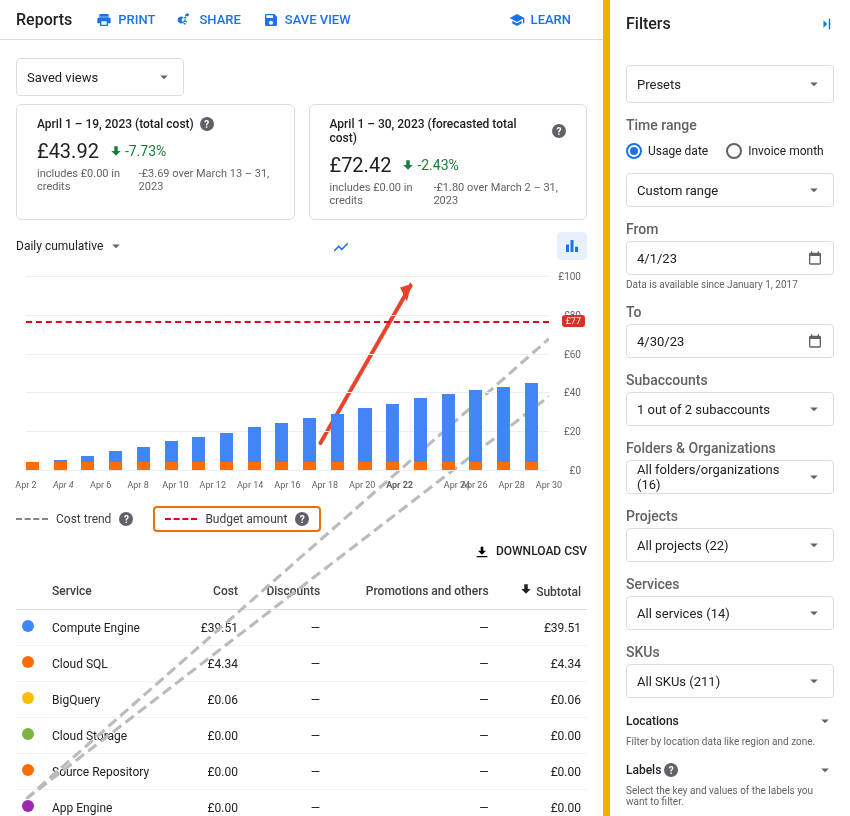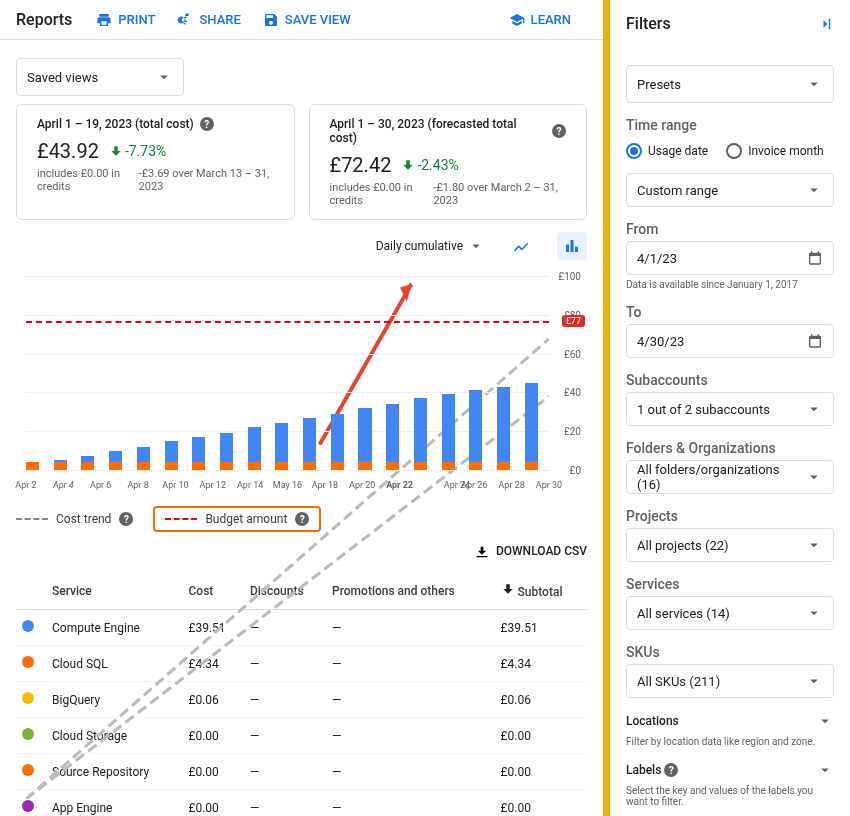--- a/index.html
+++ b/index.html
@@ -17,21 +17,21 @@
 .saved{width:168px;margin-bottom:8px}
 .cards{display:flex;gap:14px;margin-bottom:12px}
 .card{border:1px solid #dadce0;border-radius:6px;padding:12px 20px;flex:1}
 .card-head{display:flex;align-items:center;gap:6px;font-size:12px;font-weight:500;margin-bottom:8px}
 .big{font-size:20px;font-weight:400}
 .delta{color:#188038;font-size:14px;display:flex;align-items:center;gap:2px}
 .delta svg{fill:#188038;width:14px;height:14px}
 .row2{display:flex;align-items:center;gap:10px;margin-bottom:2px}
 .sub{color:#5f6368;font-size:11px}
 .sub2{display:flex;justify-content:space-between;margin-top:4px}
-.chart-head{display:flex;justify-content:flex-end;align-items:center;gap:21px;margin:8px 0}
+.chart-head{display:flex;justify-content:space-between;align-items:center;gap:21px;margin:8px 0}
 .tog{display:flex;align-items:center;gap:4px;font-size:12px;cursor:pointer}
 .ic{width:30px;height:28px;border-radius:4px;display:flex;align-items:center;justify-content:center;cursor:pointer}
 .ic.active{background:#e8f0fe}
 .ic svg{width:18px;height:18px}
 .chart{position:relative;height:230px;margin:4px 0 8px}
 .plot{position:absolute;left:10px;right:38px;top:8px;bottom:28px}
 .ylab{position:absolute;right:-32px;font-size:10px;color:#5f6368;transform:translateY(50%)}
 .grid{position:absolute;left:0;right:0;border-top:1px solid #eee}
 .bars{position:absolute;left:0;right:0;bottom:0;height:100%;display:flex;gap:2.8%}
 .bar{width:2.5%;height:100%;position:relative}
@@ -42,21 +42,21 @@
 .xlab{position:absolute;bottom:-20px;font-size:9px;color:#5f6368;white-space:nowrap;transform:translateX(-50%)}
 .leg{display:flex;align-items:center;gap:20px;font-size:12px;color:#3c4043;margin-bottom:10px}
 .legitem{display:flex;align-items:center;gap:8px}
 .dash{width:32px;border-top:2px dashed #80868b}
 .dashr{width:32px;border-top:2px dashed #e60023}
 .box{border:2px solid #e8710a;border-radius:4px;padding:4px 10px}
 .dl{display:flex;justify-content:flex-end;margin:12px 0;font-size:12px;font-weight:500;cursor:pointer}
 .dl svg{width:16px;height:16px;margin-right:6px}
 table{width:100%;border-collapse:collapse;font-size:12px}
 th{text-align:left;font-weight:500;padding:10px 6px;border-bottom:1px solid #dadce0;color:#3c4043}
-th.r,td.r{text-align:left}
+th.r,td.r{text-align:right}
 td{padding:10px 6px;border-bottom:1px solid #f1f3f4}
 .dot{width:12px;height:12px;border-radius:50%;display:inline-block}
 .side-h{display:flex;align-items:center;justify-content:space-between;margin-bottom:32px}
 .side-h h2{font-size:16px;font-weight:500}
 .fld{margin-bottom:14px}
 .flab{font-size:14px;color:#5f6368;margin-bottom:4px;display:block;font-weight:500}
 .radios{display:flex;gap:18px;margin:10px 0 14px}
 .radio{display:flex;align-items:center;gap:6px;font-size:12px;cursor:pointer}
 .rcircle{width:16px;height:16px;border:2px solid #5f6368;border-radius:50%;position:relative}
 .rcircle.on{border-color:#1a73e8}
@@ -273,21 +273,21 @@
               <div class="barbase"></div>
             </div>
           </div>
           <div class="xlab" style="left: 0%;">Apr 2</div>
           <div class="xlab" style="left: 7.14286%; font-style: italic;">Apr 4</div>
           <div class="xlab" style="left: 14.2857%;">Apr 6</div>
           <div class="xlab" style="left: 21.4286%;">Apr 8</div>
           <div class="xlab" style="left: 28.5714%;">Apr 10</div>
           <div class="xlab" style="left: 35.7143%;">Apr 12</div>
           <div class="xlab" style="left: 42.8571%;">Apr 14</div>
-          <div class="xlab" style="left: 50%;">May 16</div>
+          <div class="xlab" style="left: 50%;">Apr 16</div>
           <div class="xlab" style="left: 57.1429%; margin-top: 30px;">Apr 18</div>
           <div class="xlab" style="left: 64.2857%;">Apr 20</div>
           <div class="xlab" style="left: 71.4286%; font-weight: bold;">Apr 22</div>
           <div class="xlab" style="left: 78.5714%; margin-left: 20px;">Apr 24</div>
           <div class="xlab" style="left: 85.7143%;">Apr 26</div>
           <div class="xlab" style="left: 92.8571%;">Apr 28</div>
           <div class="xlab" style="left: 100%;">Apr 30</div>
         </div>
     </div>
 

